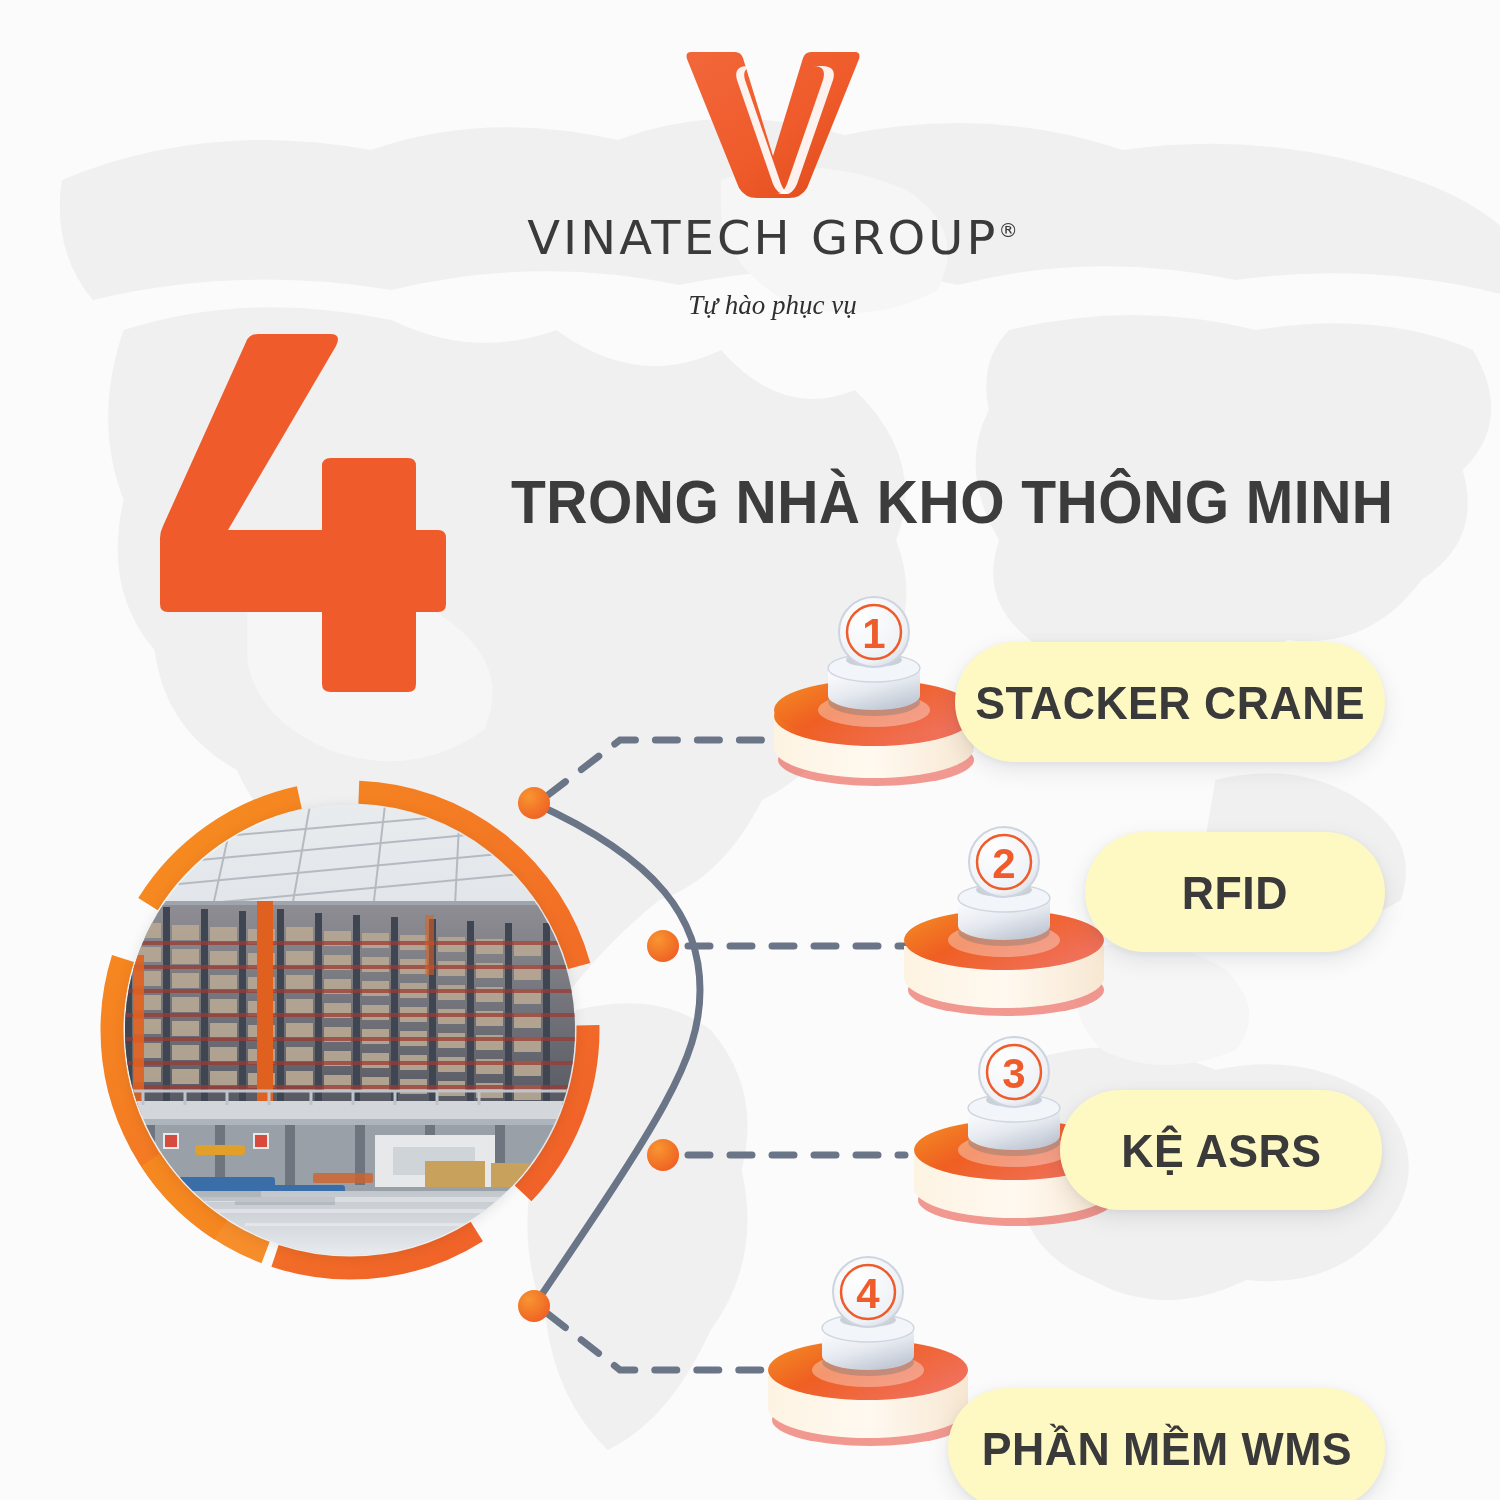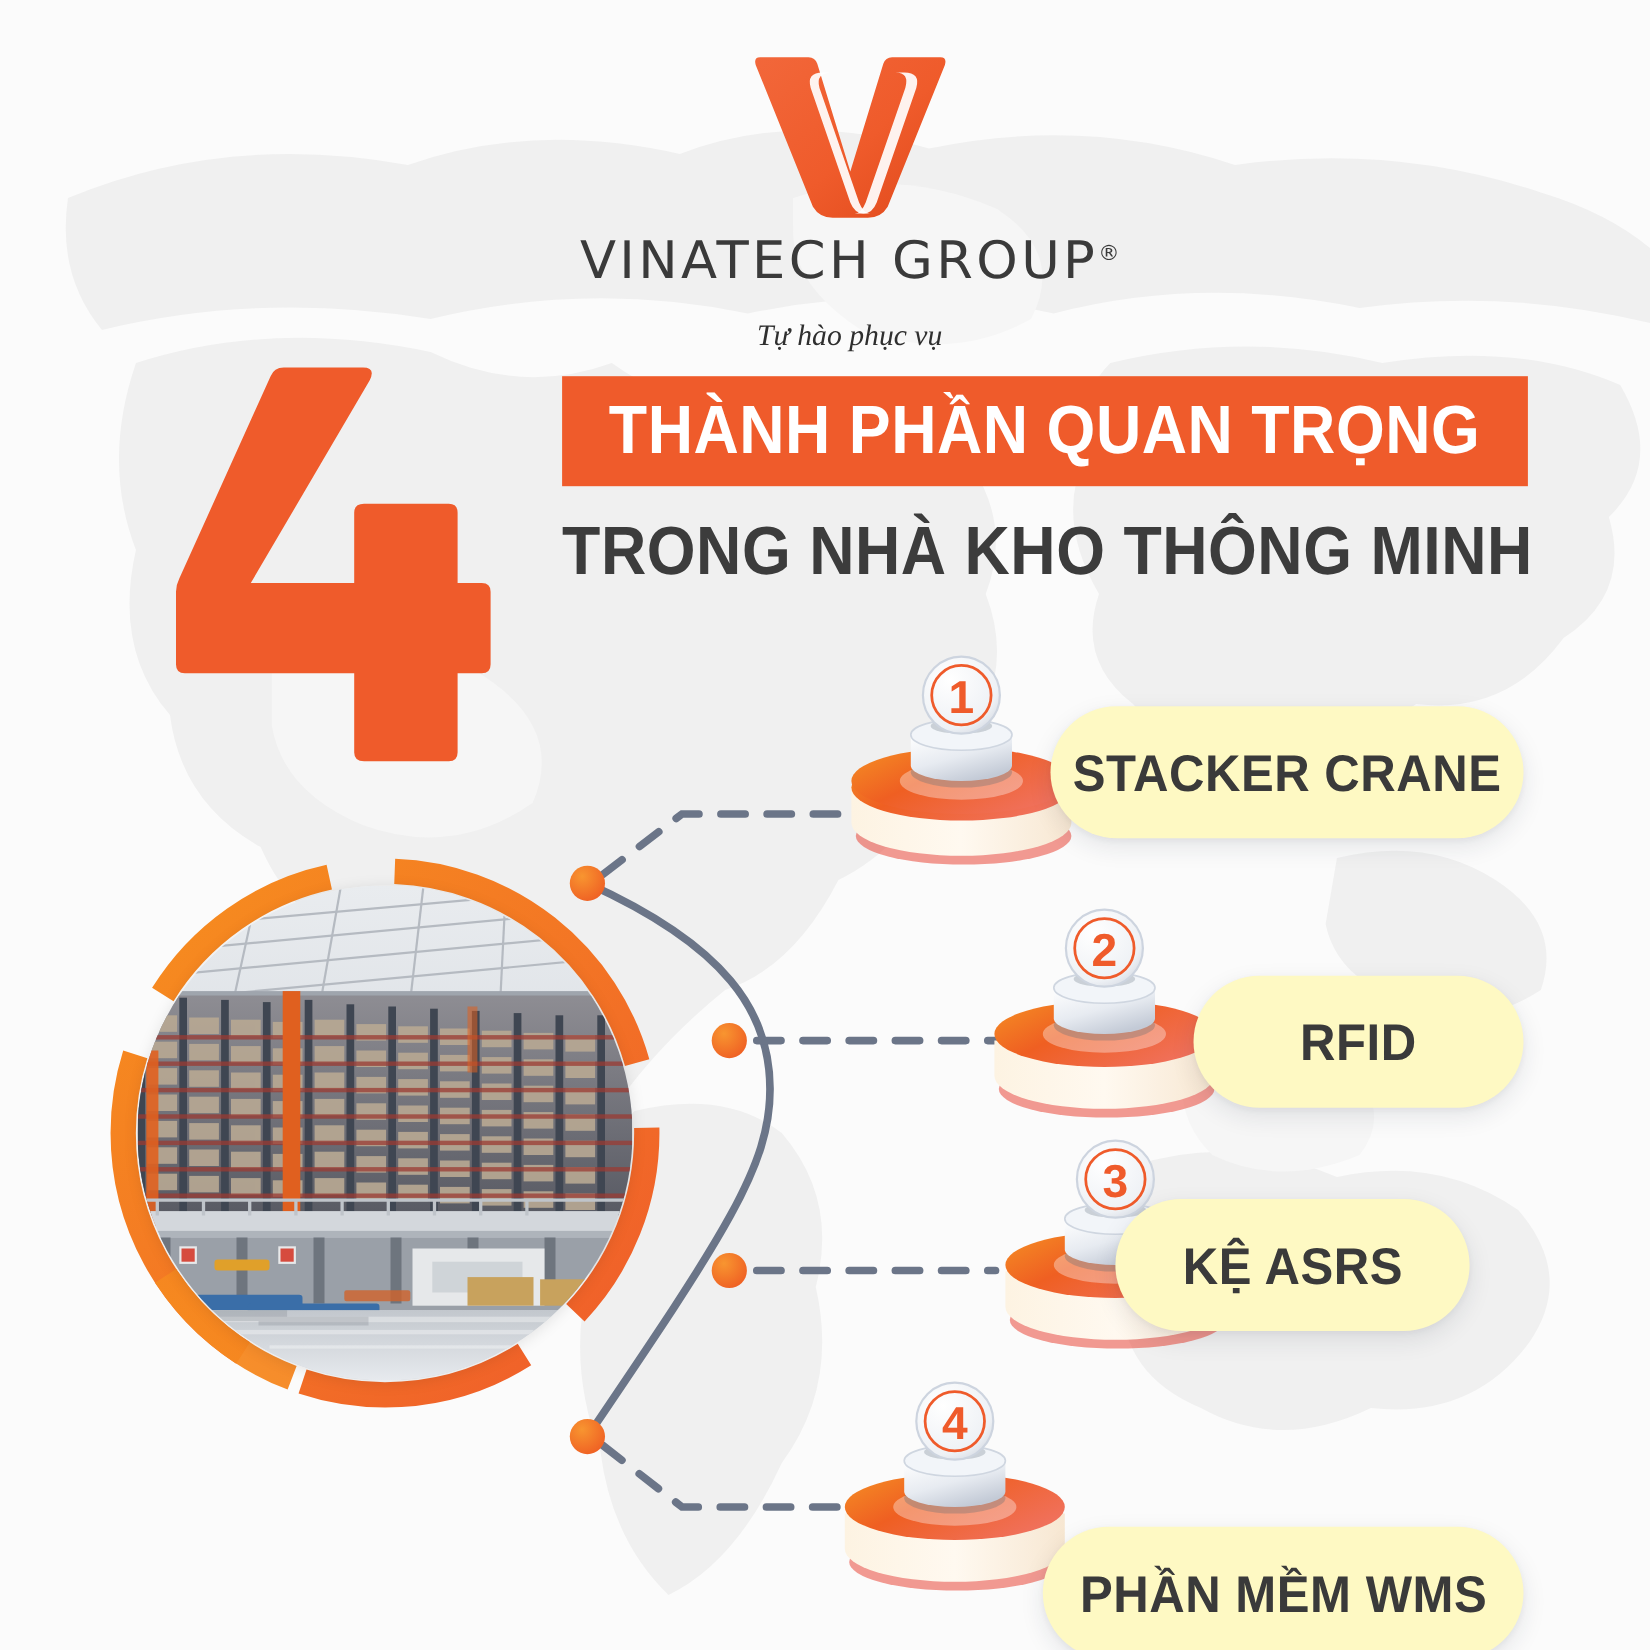--- a/index.html
+++ b/index.html
@@ -143,23 +143,20 @@
   </div>
 
   <div class="headline">
     <div class="big-four">
       <svg viewBox="0 0 330 400">
         <path d="M96 10 Q99 2 108 2 L180 2 Q192 2 186 14 L78 198 L172 198 L172 134 Q172 126 181 126 L258 126 Q266 126 266 134 L266 198 L288 198 Q296 198 296 206 L296 272 Q296 280 288 280 L266 280 L266 352 Q266 360 258 360 L181 360 Q172 360 172 352 L172 280 L18 280 Q10 280 10 272 L10 206 Q10 200 13 194 Z" fill="#ef5b2b"></path>
       </svg>
     </div>
   </div>
 
-  <div class="title-bar">
-    <span class="title-bar-text">THÀNH PHẦN QUAN TRỌNG</span>
-  </div>
   <div class="title-sub">
     <span class="title-sub-text">TRONG NHÀ KHO THÔNG MINH</span>
   </div>
 
   <div class="photo-wrap">
     <div class="photo-ring">
       <svg viewBox="0 0 500 500">
         <defs>
           <linearGradient id="ringA" x1="0" y1="0" x2="1" y2="1">
             <stop offset="0%" stop-color="#f7901e"></stop>
@@ -468,21 +465,21 @@
         <path d="M70 70 L70 98 A46 14 0 0 0 162 98 L162 70 Z" fill="url(#disc1)"></path>
         <ellipse cx="116" cy="70" rx="46" ry="14" fill="#f2f5f9"></ellipse>
         <ellipse cx="116" cy="70" rx="46" ry="14" fill="none" stroke="#cfd6e0" stroke-width="1.5"></ellipse>
         <ellipse cx="116" cy="62" rx="28" ry="7" fill="#9aa3ae" opacity="0.45"></ellipse>
         <circle cx="116" cy="34" r="35" fill="url(#badge1)"></circle>
         <circle cx="116" cy="34" r="35" fill="none" stroke="#cdd4df" stroke-width="2"></circle>
         <circle cx="116" cy="34" r="27" fill="none" stroke="#ef5b2b" stroke-width="2.5"></circle>
         <text x="116" y="50" text-anchor="middle" font-family="Liberation Sans, sans-serif" font-size="42" font-weight="700" fill="#ef5b2b">2</text>
       </svg>
     </div>
-    <div class="card" style="left:1085px;top:887px;width:300px;">
+    <div class="card" style="left:1085px;top:832px;width:300px;">
       <span class="card-label">RFID</span>
     </div>
   </div>
 
   <div class="item" style="left:0;top:0;width:1500px;height:0;">
     <div class="pedestal" style="left:898px;top:1038px;">
       <svg viewBox="0 0 230 195">
         <ellipse cx="118" cy="162" rx="98" ry="26" fill="#e9483a" opacity="0.55"></ellipse>
         <path d="M16 118 L16 150 A100 30 0 0 0 216 150 L216 118 Z" fill="url(#base1)"></path>
         <ellipse cx="116" cy="112" rx="100" ry="30" fill="url(#top1)"></ellipse>
@@ -491,21 +488,21 @@
         <path d="M70 70 L70 98 A46 14 0 0 0 162 98 L162 70 Z" fill="url(#disc1)"></path>
         <ellipse cx="116" cy="70" rx="46" ry="14" fill="#f2f5f9"></ellipse>
         <ellipse cx="116" cy="70" rx="46" ry="14" fill="none" stroke="#cfd6e0" stroke-width="1.5"></ellipse>
         <ellipse cx="116" cy="62" rx="28" ry="7" fill="#9aa3ae" opacity="0.45"></ellipse>
         <circle cx="116" cy="34" r="35" fill="url(#badge1)"></circle>
         <circle cx="116" cy="34" r="35" fill="none" stroke="#cdd4df" stroke-width="2"></circle>
         <circle cx="116" cy="34" r="27" fill="none" stroke="#ef5b2b" stroke-width="2.5"></circle>
         <text x="116" y="50" text-anchor="middle" font-family="Liberation Sans, sans-serif" font-size="42" font-weight="700" fill="#ef5b2b">3</text>
       </svg>
     </div>
-    <div class="card" style="left:1014px;top:1090px;width:322px;">
+    <div class="card" style="left:1060px;top:1090px;width:322px;">
       <span class="card-label">KỆ ASRS</span>
     </div>
   </div>
 
   <div class="item" style="left:0;top:0;width:1500px;height:0;">
     <div class="pedestal" style="left:752px;top:1258px;">
       <svg viewBox="0 0 230 195">
         <ellipse cx="118" cy="162" rx="98" ry="26" fill="#e9483a" opacity="0.55"></ellipse>
         <path d="M16 118 L16 150 A100 30 0 0 0 216 150 L216 118 Z" fill="url(#base1)"></path>
         <ellipse cx="116" cy="112" rx="100" ry="30" fill="url(#top1)"></ellipse>

